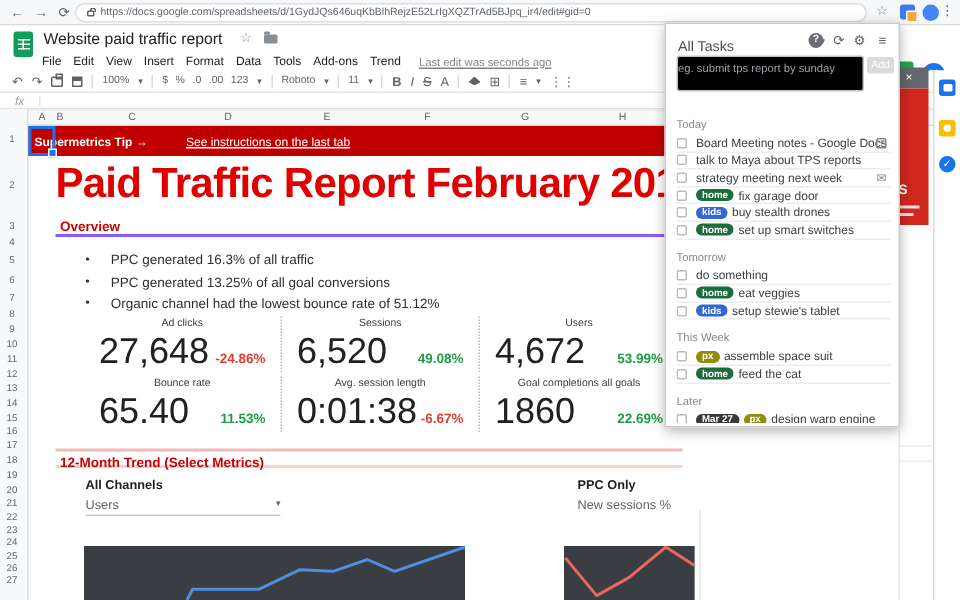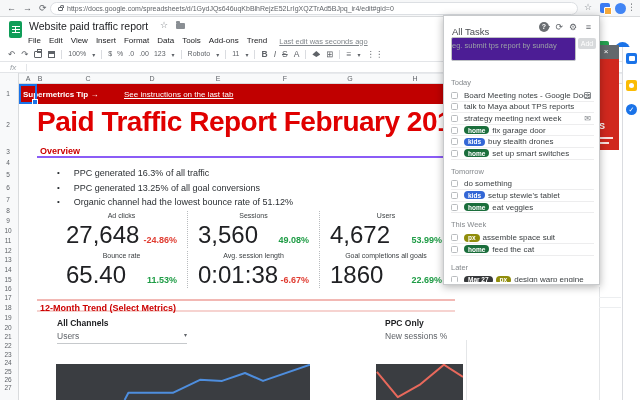--- a/index.html
+++ b/index.html
@@ -103,21 +103,21 @@
   .sp-keep:after { content:""; position:absolute; left:3px; top:2.5px; width:5px; height:5px; background:#fff; border-radius:50%; }
   .sp-tasks { background:#1a73e8; border-radius:50%; color:#fff; font-size:7px; text-align:center; line-height:11px; }
 
   
   .popup { position:absolute; left:443px; top:15px; width:157px; height:270px; background:#fff; border:1px solid #c8cacc; box-shadow:0 2px 8px rgba(0,0,0,.3); z-index:10; }
   .pp-head { position:absolute; left:8px; top:5px; right:6px; height:14px; }
   .pp-filter { font-size:9.5px; color:#4a4d51; }
   .pp-filter-caret { position:absolute; left:95px; top:2px; font-size:6px; color:#5f6368; }
   .pp-ic { position:absolute; top:1px; color:#5f6368; font-size:9px; }
   .pp-help { width:10px; height:10px; background:#6a6e72; border-radius:50%; color:#fff; font-size:7px; font-weight:bold; text-align:center; line-height:10px; }
-  .pp-input { position:absolute; left:7px; top:21px; width:125px; height:24px; border:1px solid #bfc2c5; border-radius:2px; font-size:7.5px; color:#999; padding:3px 0; background:#4c1d95; resize:none; font-family:"Liberation Sans", sans-serif; }
+  .pp-input { position:absolute; left:7px; top:21px; width:125px; height:24px; border:1px solid #bfc2c5; border-radius:2px; font-size:7.5px; color:#999; padding:3px 0; background:#000000; resize:none; font-family:"Liberation Sans", sans-serif; }
   .pp-input::placeholder { color:#9aa0a6; }
   .pp-add { position:absolute; left:134px; top:22px; width:18px; height:11px; background:#d8dadc; border:none; border-radius:2px; color:#fff; font-size:7px; line-height:10px; text-align:center; }
   .pp-list { position:absolute; left:7px; top:55px; right:5px; bottom:2px; overflow:hidden; }
   .pp-section { font-size:7.5px; color:#85898d; margin:7px 0 3px 0; }
   .task-row { display:flex; align-items:center; height:11.6px; border-bottom:1px solid #ededee; position:relative; }
   .task-check { flex:0 0 auto; width:7px; height:7px; border:1px solid #b9bcbf; border-radius:1.5px; margin-right:6px; background:#fff; }
   .task-text { font-size:8px; color:#3c4043; white-space:nowrap; }
   .task-tag { font-size:6.5px; color:#fff; border-radius:6px; padding:0.5px 4px; margin-right:3px; font-weight:bold; }
   .task-ic { position:absolute; right:3px; color:#85898d; font-size:8px; }
   .doc-add-ic { position:absolute; right:3px; width:7px; height:7px; border:1px solid #85898d; border-radius:1px; color:#85898d; font-size:7px; line-height:6px; text-align:center; }
@@ -275,21 +275,21 @@
       <div class="m-cell sep">
         <div class="m-label">Ad clicks</div>
         <div class="m-row">
           <span class="m-value">27,648</span>
           <span class="m-change" style="color: rgb(224, 60, 49);">-24.86%</span>
         </div>
       </div>
       <div class="m-cell sep">
         <div class="m-label">Sessions</div>
         <div class="m-row">
-          <span class="m-value">3,560</span>
+          <span class="m-value">6,520</span>
           <span class="m-change" style="color: rgb(30, 156, 69);">49.08%</span>
         </div>
       </div>
       <div class="m-cell">
         <div class="m-label">Users</div>
         <div class="m-row">
           <span class="m-value">4,672</span>
           <span class="m-change" style="color: rgb(30, 156, 69);">53.99%</span>
         </div>
       </div>
@@ -407,27 +407,27 @@
           <span class="task-tag" style="background: rgb(27, 110, 60);">home</span>
           <span class="task-text">set up smart switches</span>
         </div>
         <div class="pp-section">Tomorrow</div>
         <div class="task-row">
           <span class="task-check"></span>
           <span class="task-text">do something</span>
         </div>
         <div class="task-row">
           <span class="task-check"></span>
+          <span class="task-tag" style="background: rgb(27, 110, 60);">home</span>
+          <span class="task-text">eat veggies</span>
+        </div>
+        <div class="task-row">
+          <span class="task-check"></span>
           <span class="task-tag" style="background: rgb(51, 103, 214);">kids</span>
           <span class="task-text">setup stewie's tablet</span>
-        </div>
-        <div class="task-row">
-          <span class="task-check"></span>
-          <span class="task-tag" style="background: rgb(27, 110, 60);">home</span>
-          <span class="task-text">eat veggies</span>
         </div>
         <div class="pp-section">This Week</div>
         <div class="task-row">
           <span class="task-check"></span>
           <span class="task-tag" style="background: rgb(144, 141, 11);">px</span>
           <span class="task-text">assemble space suit</span>
         </div>
         <div class="task-row">
           <span class="task-check"></span>
           <span class="task-tag" style="background: rgb(27, 110, 60);">home</span>

